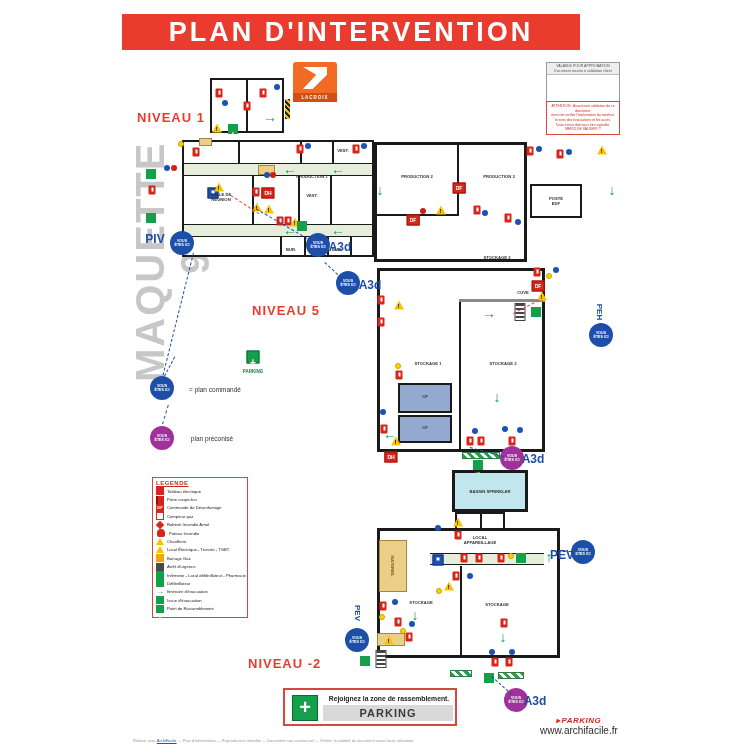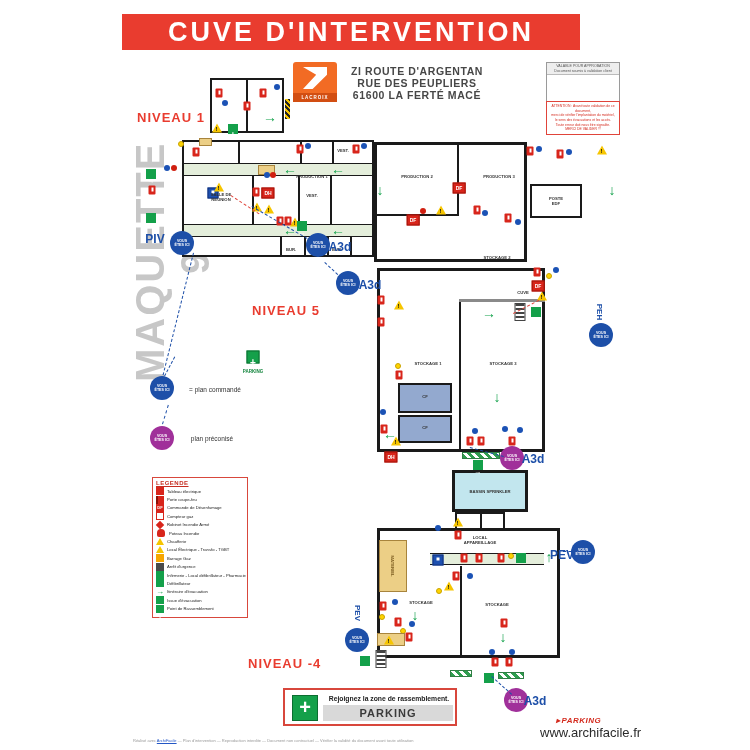--- a/index.html
+++ b/index.html
@@ -108,59 +108,54 @@
   .assembly{position:absolute;left:283px;top:688px;width:174px;height:38px;border:2px solid #d8473c;background:#fff;box-sizing:border-box;}
   .assembly .aicon{position:absolute;left:7px;top:5px;width:26px;height:26px;background:#14a04a;border:1px solid #0b6e30;box-sizing:border-box;text-align:center;}
   .assembly .aicon::after{content:"+";color:#fff;font-weight:700;font-size:20px;line-height:23px;}
   .assembly .atxt{position:absolute;left:38px;top:5px;width:132px;font-size:6.8px;font-weight:700;color:#222;text-align:center;white-space:nowrap;}
   .assembly .abar{position:absolute;left:38px;top:15px;width:130px;height:16px;background:#d9d9d9;
                   font-size:11px;font-weight:700;color:#3a3a3a;text-align:center;line-height:16px;letter-spacing:1px;}
   .footnote{position:absolute;left:133px;top:738px;font-size:4px;color:#999;white-space:nowrap;}
   .footnote .lnk{color:#2356c5;text-decoration:underline;}
   .brand{position:absolute;left:556px;top:716px;color:#d42a1d;font-weight:700;font-style:italic;font-size:8px;letter-spacing:.5px;white-space:nowrap;}
   .brand::before{content:"\25B8";margin-right:1px;color:#d42a1d;}
-  .site{position:absolute;left:540px;top:725px;font-size:13px;color:#2b2b2b;white-space:nowrap;}
+  .site{position:absolute;left:540px;top:725px;font-size:10px;color:#2b2b2b;white-space:nowrap;}
 </style>
 </head>
 <body>
 
 <div id="canvas">
 
   <div class="banner">
-    <span>CUVE D'INTERVENTION</span>
+    <span>PLAN D'INTERVENTION</span>
   </div>
 
   <div class="watermark">MAQUETTE 9</div>
 
   <div class="logo">
     <div class="slash"></div>
     <div class="band">LACROIX</div>
-  </div>
-  <div class="address">
-    <div>ZI ROUTE D'ARGENTAN</div>
-    <div>RUE DES PEUPLIERS</div>
-    <div>61600 LA FERTÉ MACÉ</div>
   </div>
   <div class="apprbox">
     <div class="hd">
       <div>VALABLE POUR APPROBATION</div>
       <div>Document soumis à validation client</div>
     </div>
   </div>
   <div class="warnbox">
     <div>ATTENTION : Avant toute validation de ce document,</div>
     <div>merci de vérifier l'implantation du matériel,</div>
     <div>le sens des évacuations et les accès.</div>
     <div>Toute erreur doit nous être signalée.</div>
     <div>MERCI DE VALIDER !!!</div>
   </div>
 
   <div class="lvl" style="left:137px;top:110px;">NIVEAU 1</div>
   <div class="lvl" style="left:252px;top:303px;">NIVEAU 5</div>
-  <div class="lvl" style="left:248px;top:656px;">NIVEAU -4</div>
+  <div class="lvl" style="left:248px;top:656px;">NIVEAU -2</div>
 
   <div class="box" style="left:210px;top:78px;width:74px;height:55px;border-width:2.5px;"></div>
   <div class="vl" style="left:246px;top:78px;height:55px;"></div>
 
   <div class="box" style="left:182px;top:140px;width:192px;height:117px;"></div>
   <div class="strip" style="left:184px;top:163px;width:188px;height:13px;"></div>
   <div class="strip" style="left:184px;top:224px;width:188px;height:13px;"></div>
   <div class="vl" style="left:238px;top:141px;height:22px;"></div>
   <div class="vl" style="left:300px;top:141px;height:22px;"></div>
   <div class="vl" style="left:332px;top:141px;height:22px;"></div>

